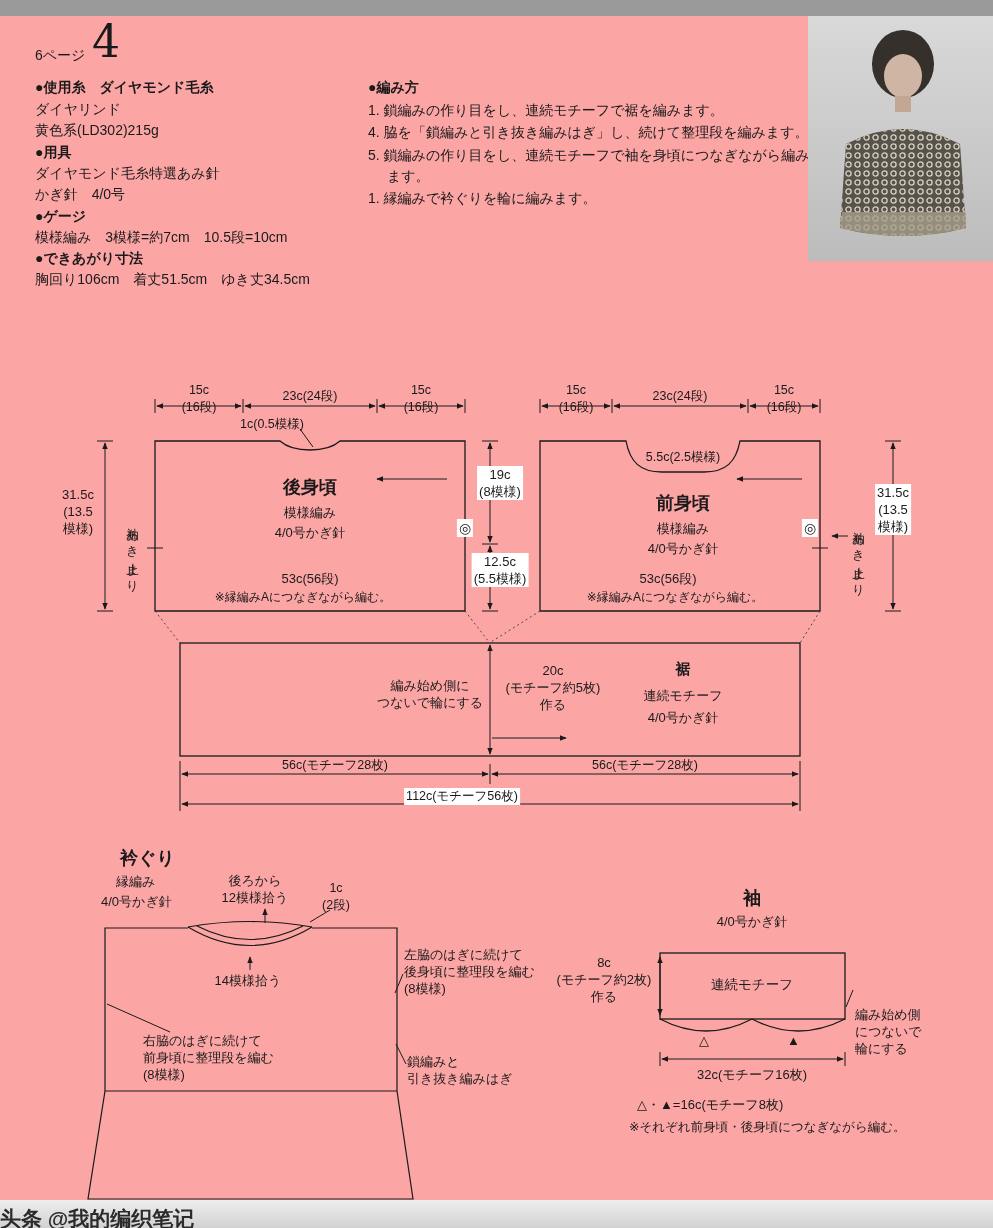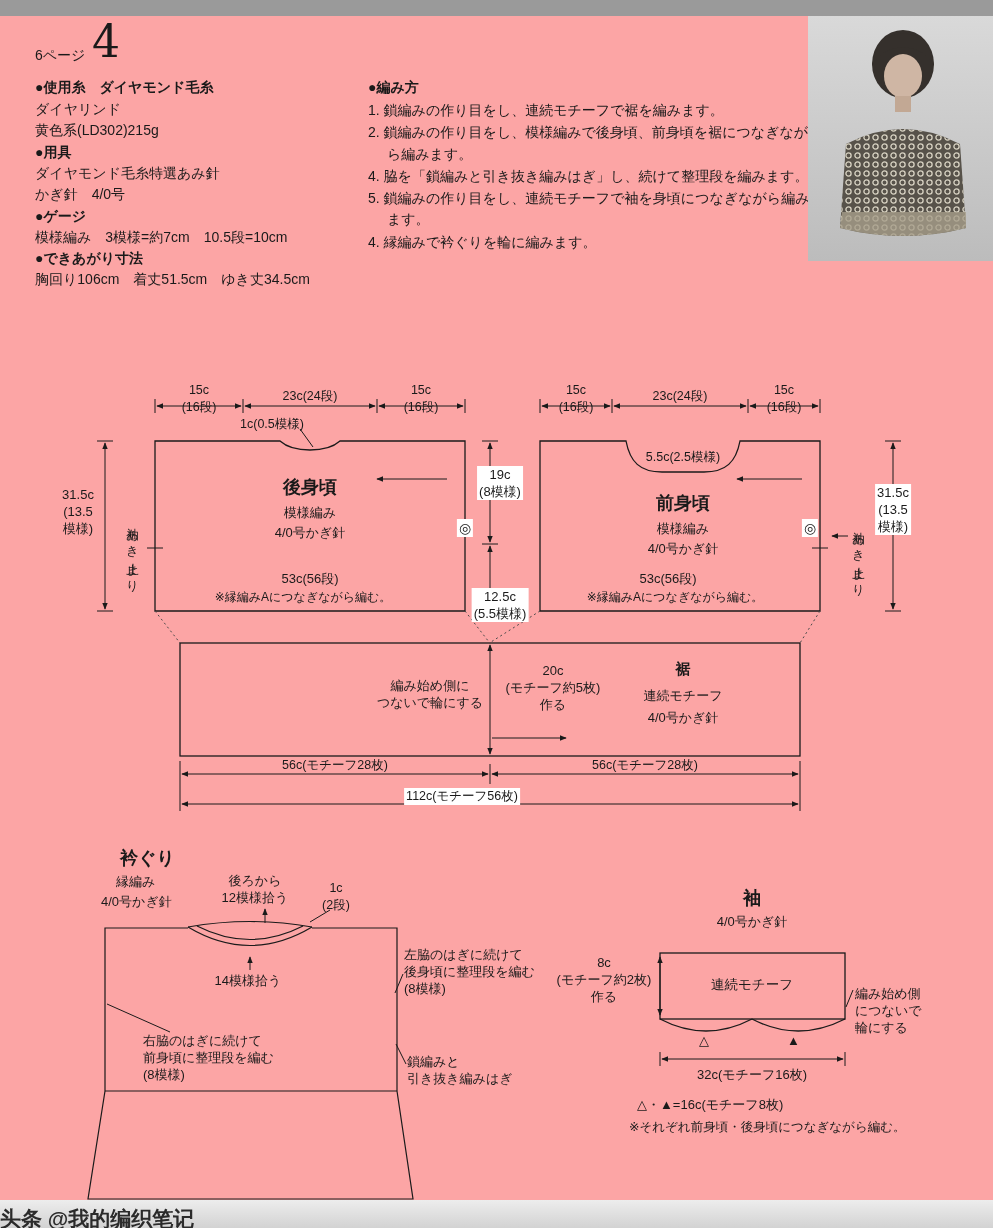--- a/index.html
+++ b/index.html
@@ -140,24 +140,23 @@
   <div class="lbl fs14" style="left:35px;top:148px">ダイヤモンド毛糸特選あみ針</div>
   <div class="lbl fs14" style="left:35px;top:169px">かぎ針　4/0号</div>
   <div class="lbl fs14 b" style="left:35px;top:191px">●ゲージ</div>
   <div class="lbl fs14" style="left:35px;top:212px">模様編み　3模様=約7cm　10.5段=10cm</div>
   <div class="lbl fs14 b" style="left:35px;top:233px">●できあがり寸法</div>
   <div class="lbl fs14" style="left:35px;top:254px">胸回り106cm　着丈51.5cm　ゆき丈34.5cm</div>
 
   <div class="lbl fs14 b" style="left:368px;top:62px">●編み方</div>
   <ul class="steps">
     <li>1. 鎖編みの作り目をし、連続モチーフで裾を編みます。</li>
-    <li>2. 鎖編みの作り目をし、模様編みで後身頃、前身頃を裾につなぎながら編みます。</li>
     <li>4. 脇を「鎖編みと引き抜き編みはぎ」し、続けて整理段を編みます。</li>
     <li>5. 鎖編みの作り目をし、連続モチーフで袖を身頃につなぎながら編みます。</li>
-    <li>4. 縁編みで衿ぐりを輪に編みます。</li>
+    <li>1. 縁編みで衿ぐりを輪に編みます。</li>
   </ul>
 
   <div class="photo">
     <svg width="185" height="245">
       <defs>
         <pattern id="mesh" width="9" height="9" patternUnits="userSpaceOnUse">
           <circle cx="4.5" cy="4.5" r="2.6" fill="none" stroke="#d8d2c2" stroke-width="1.3"></circle>
         </pattern>
         <linearGradient id="pbg" x1="0" y1="0" x2="0" y2="1">
           <stop offset="0" stop-color="#d9d9d9"></stop>
@@ -205,21 +204,21 @@
   <div class="lbl c" style="left:668px;top:554px">53c(56段)</div>
   <div class="lbl c fs12" style="left:675px;top:574px">※縁編みAにつなぎながら編む。</div>
   <div class="lbl c bg" style="left:893px;top:468px">31.5c
 (13.5
 模様)</div>
   <div class="lbl vert fs125" style="left:850px;top:506px">袖あき止まり</div>
   <div class="lbl c fs14 bg" style="left:810px;top:503px">◎</div>
 
   <div class="lbl c bg" style="left:500px;top:450px">19c
 (8模様)</div>
-  <div class="lbl c bg" style="left:500px;top:572px">12.5c
+  <div class="lbl c bg" style="left:500px;top:537px">12.5c
 (5.5模様)</div>
 
   <div class="lbl c" style="left:430px;top:661px">編み始め側に
 つないで輪にする</div>
   <div class="lbl c" style="left:553px;top:646px">20c
 (モチーフ約5枚)
 作る</div>
   <div class="lbl c fs15 b" style="left:683px;top:643px">裾</div>
   <div class="lbl c" style="left:683px;top:671px">連続モチーフ</div>
   <div class="lbl c" style="left:683px;top:693px">4/0号かぎ針</div>
@@ -243,21 +242,21 @@
 (8模様)</div>
   <div class="lbl" style="left:407px;top:1037px">鎖編みと
 引き抜き編みはぎ</div>
 
   <div class="lbl c fs16 b" style="left:752px;top:871px">袖</div>
   <div class="lbl c" style="left:752px;top:897px">4/0号かぎ針</div>
   <div class="lbl c" style="left:604px;top:938px">8c
 (モチーフ約2枚)
 作る</div>
   <div class="lbl c fs135" style="left:752px;top:960px">連続モチーフ</div>
-  <div class="lbl" style="left:855px;top:969px">編み始め側
+  <div class="lbl" style="left:855px;top:990px">編み始め側
 につないで
 輪にする</div>
   <div class="lbl" style="left:699px;top:1016px">△</div>
   <div class="lbl" style="left:787px;top:1016px">▲</div>
   <div class="lbl c" style="left:752px;top:1050px">32c(モチーフ16枚)</div>
   <div class="lbl" style="left:637px;top:1080px">△・▲=16c(モチーフ8枚)</div>
   <div class="lbl fs125" style="left:629px;top:1103px">※それぞれ前身頃・後身頃につなぎながら編む。</div>
 
   <div class="footer">
     <span class="credit">头条 @我的编织笔记</span>

